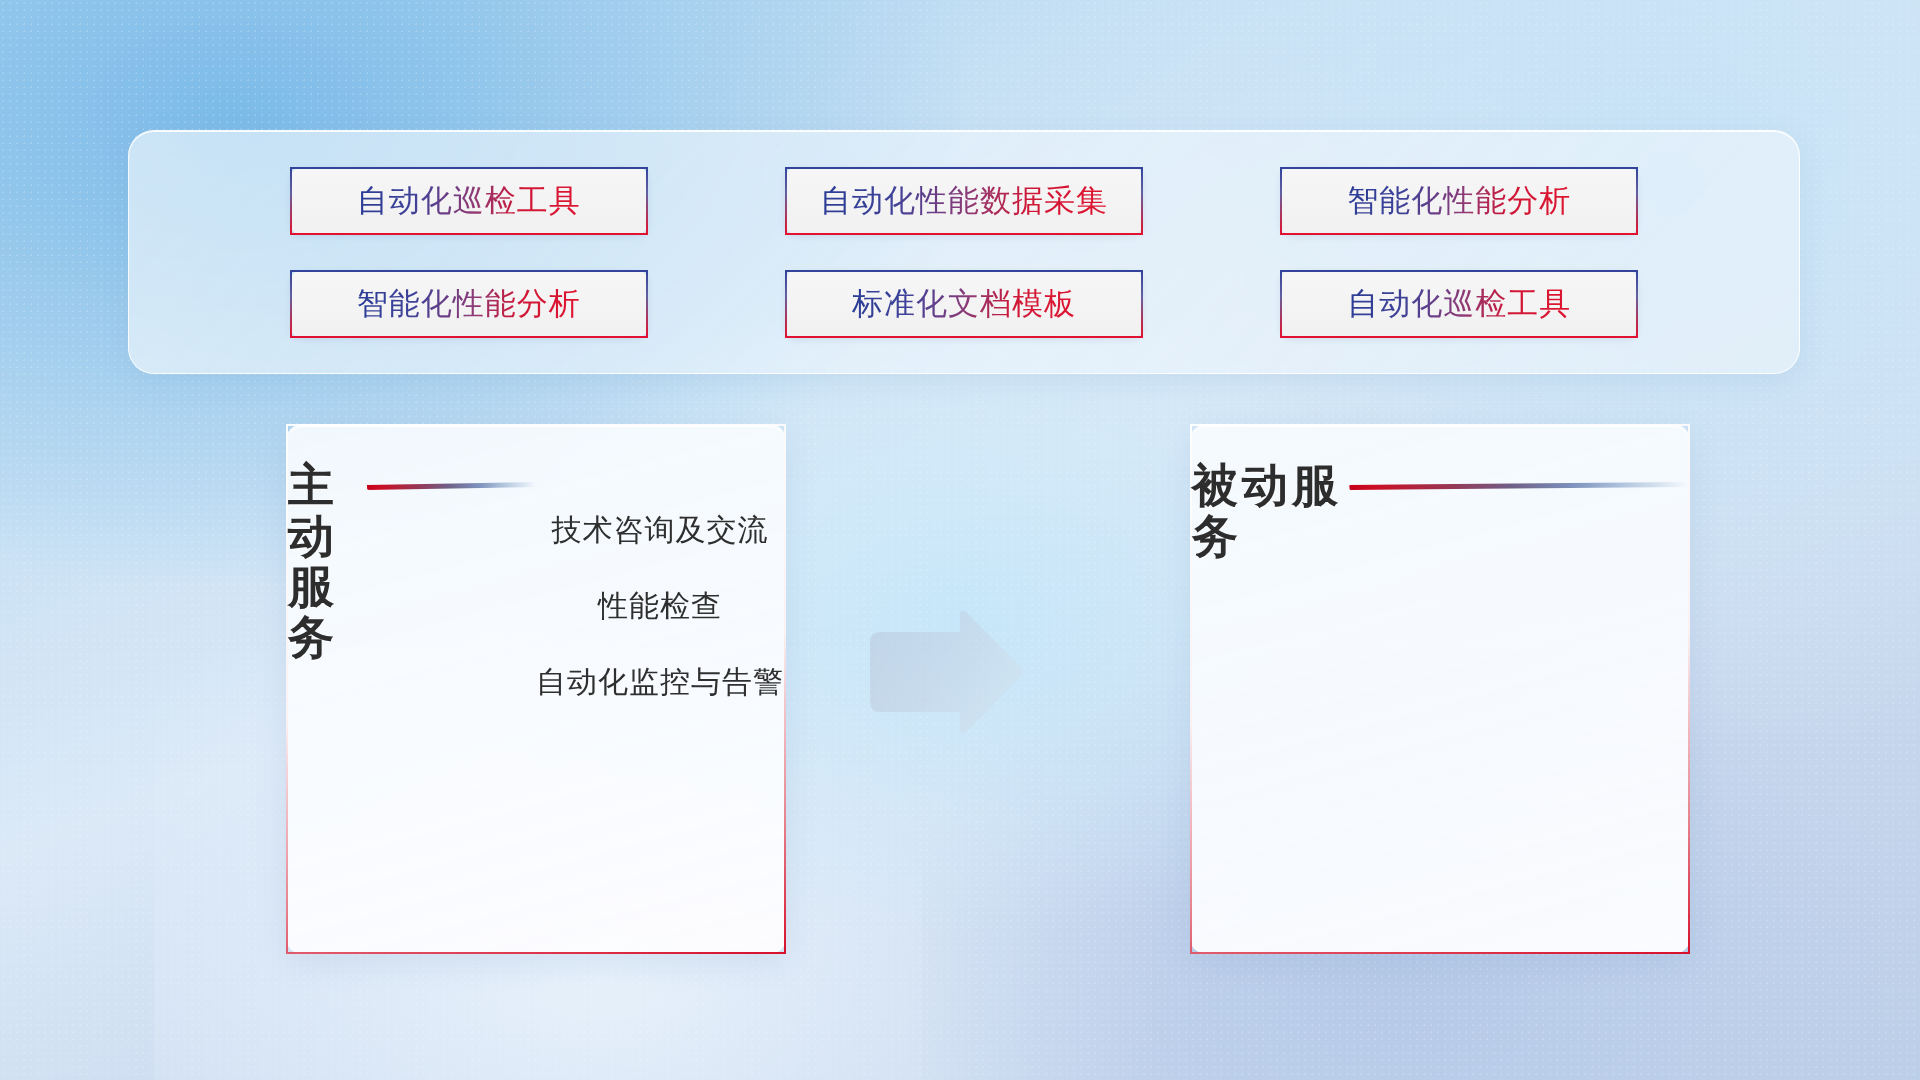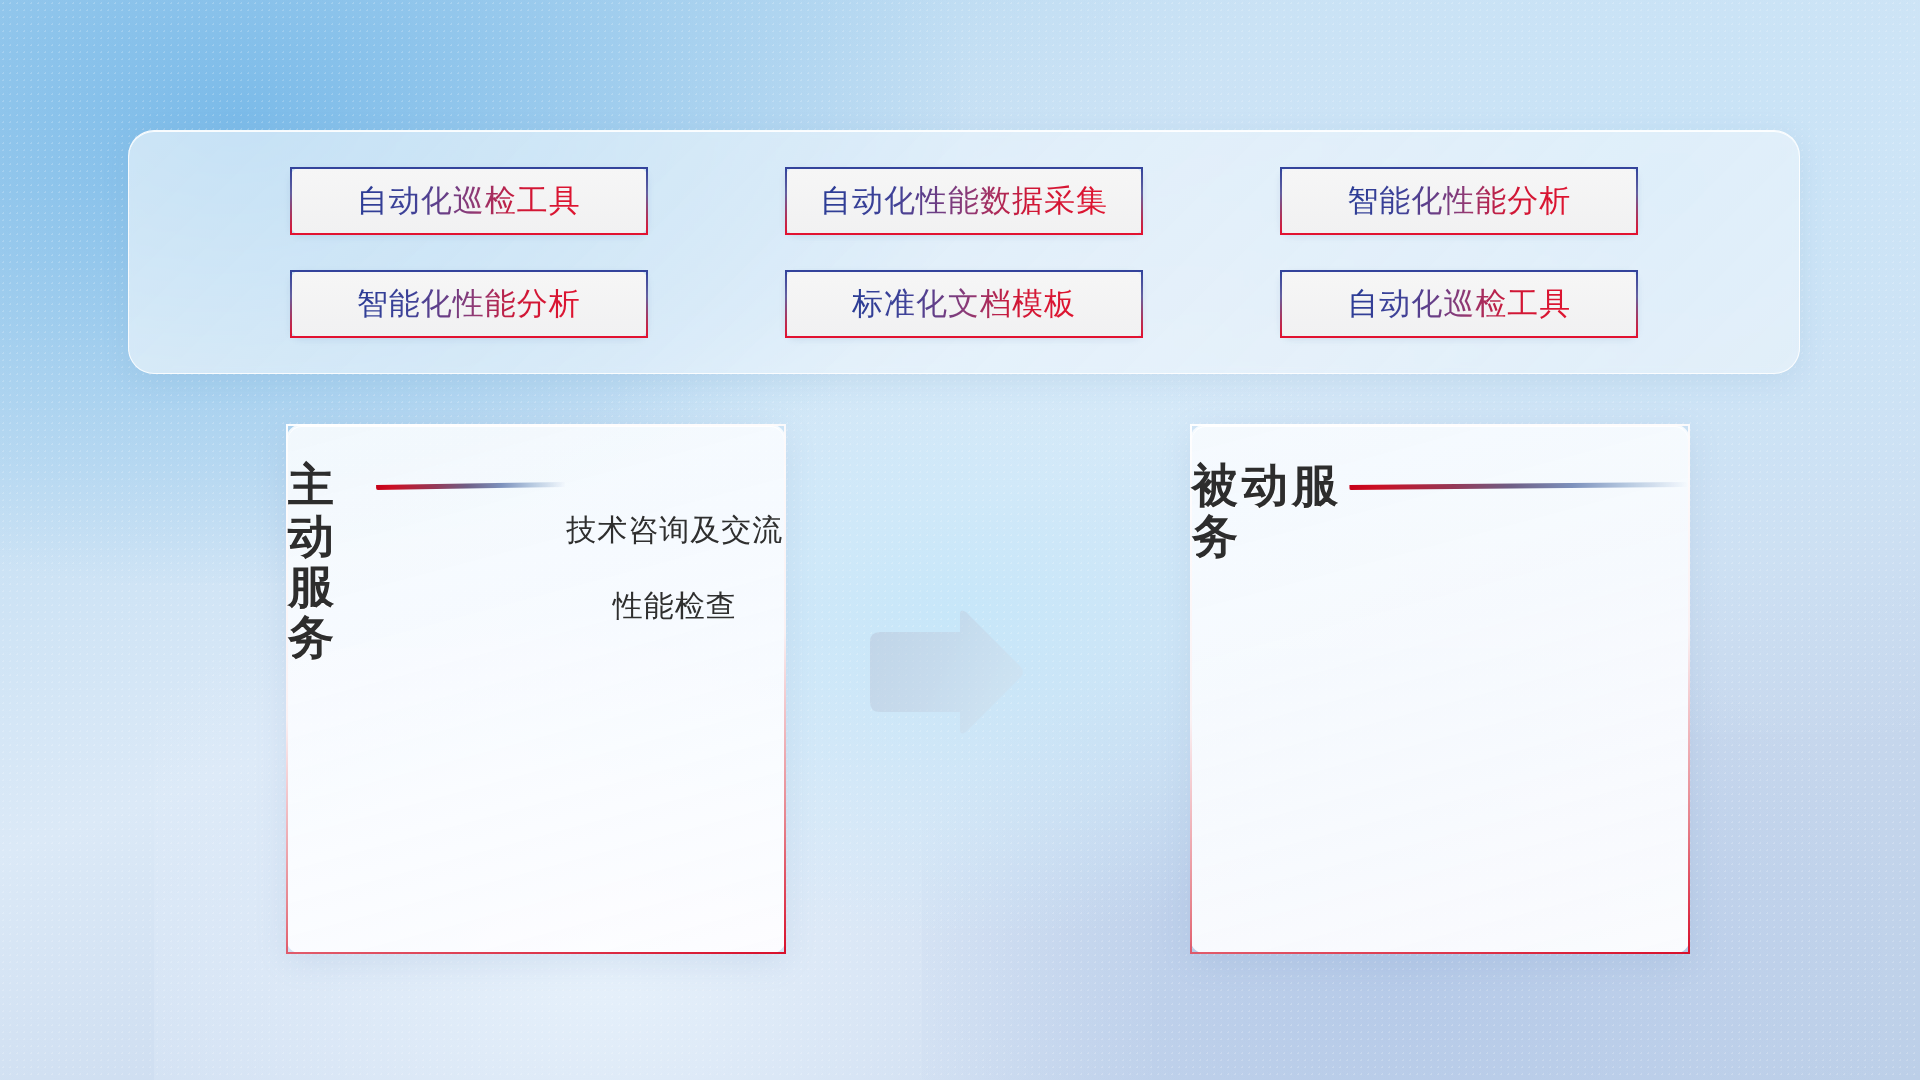--- a/index.html
+++ b/index.html
@@ -163,20 +163,21 @@
       </div>
     </div>
   </div>
 
   <div class="card card-left">
     <div class="card-title">主动服务</div>
     <div class="card-rule"></div>
     <div class="card-list">
       <div class="card-item">技术咨询及交流</div>
       <div class="card-item">性能检查</div>
+      <div class="card-item">自动化监控与告警</div>
     </div>
   </div>
 
   <div class="arrow">
     <svg viewBox="0 0 160 128" xmlns="http://www.w3.org/2000/svg">
       <defs>
         <linearGradient id="arrGrad" x1="0" y1="0" x2="1" y2="0.4">
           <stop offset="0%" stop-color="#b9c6da"></stop>
           <stop offset="55%" stop-color="#c3d2e4"></stop>
           <stop offset="100%" stop-color="#cfe0ee"></stop>

